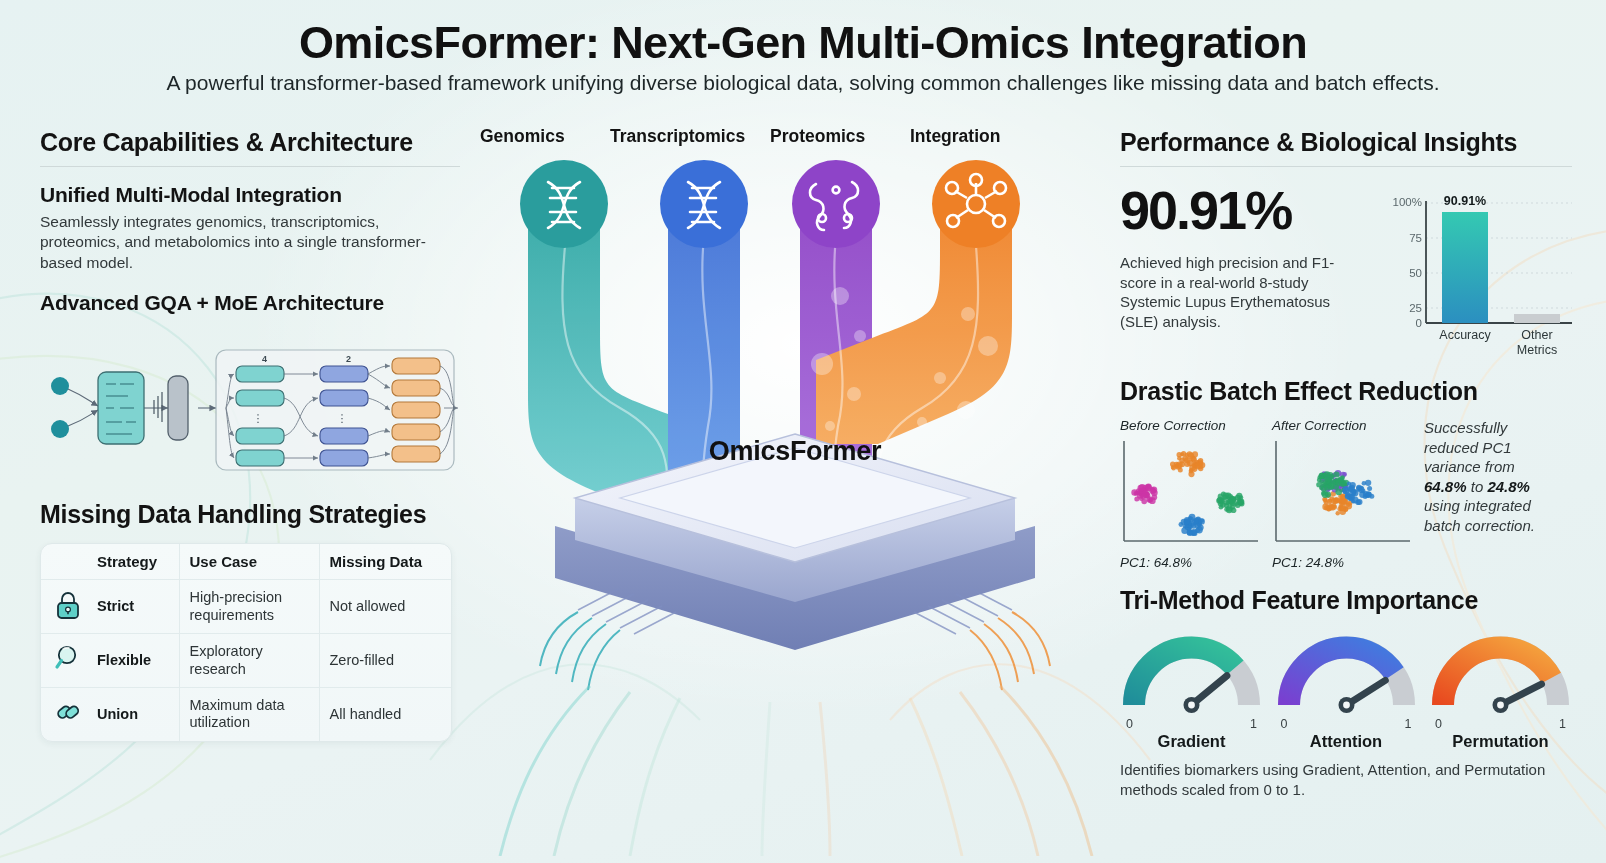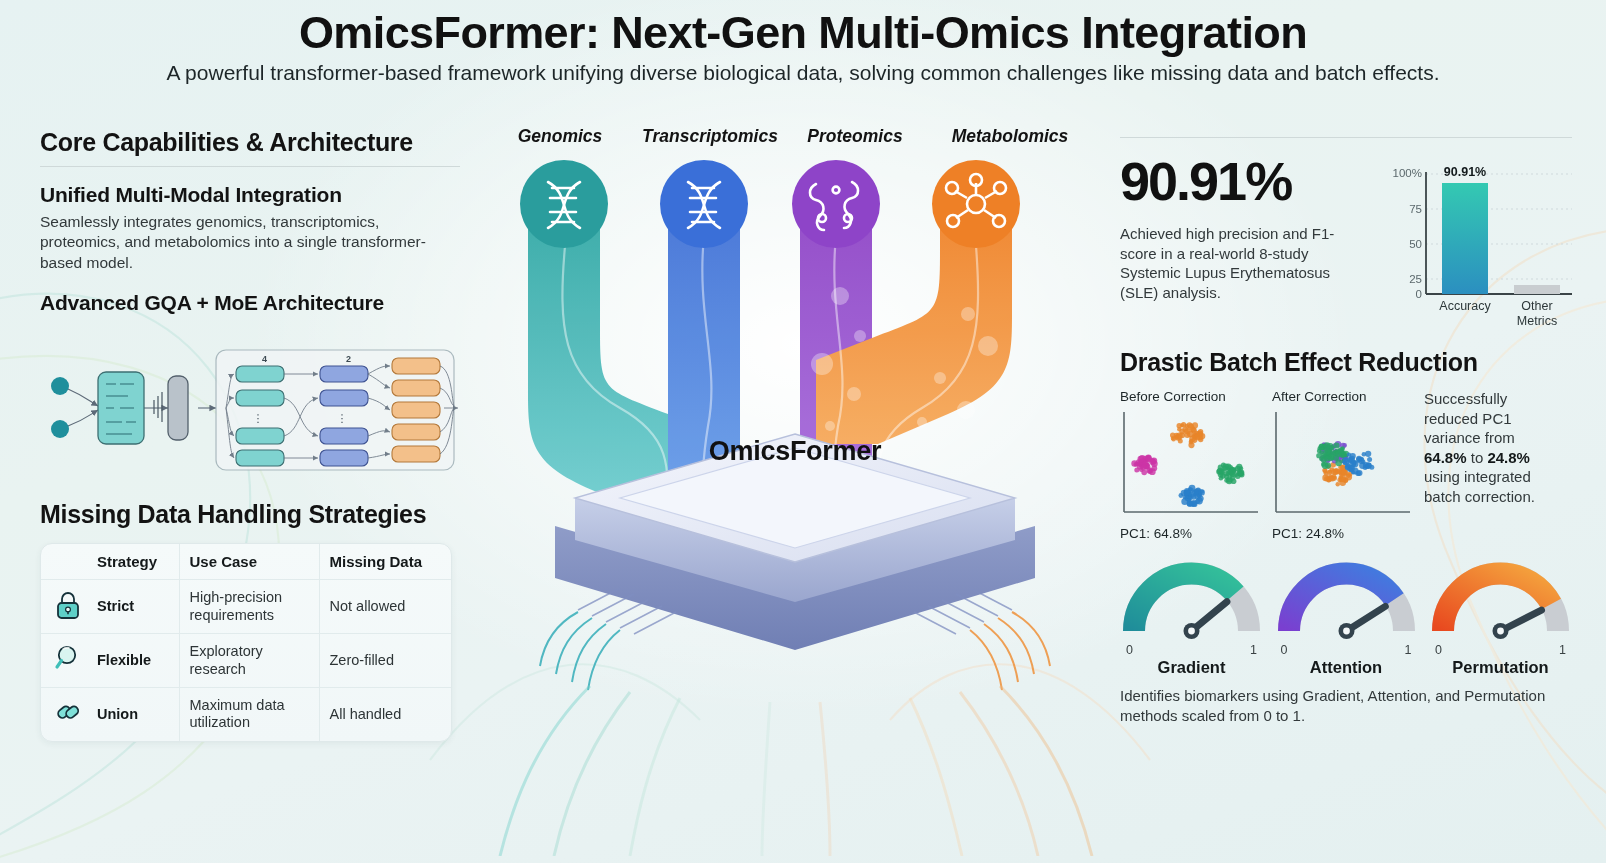--- a/index.html
+++ b/index.html
@@ -13,21 +13,21 @@
     width: 1606px; height: 863px;
     background:
       radial-gradient(ellipse 900px 600px at 50% 40%, #ffffff 0%, rgba(255,255,255,0.0) 62%),
       linear-gradient(160deg, #e6f2f2 0%, #e9f3f1 35%, #eaf3f3 60%, #e4f0f0 100%);
     color: #111;
   }
   
   .swoosh { position: absolute; pointer-events: none; }
 
   
-  .hdr { position: absolute; left: 0; top: 8px; width: 100%; text-align: center; }
+  .hdr { position: absolute; left: 0; top: 18px; width: 100%; text-align: center; }
   .hdr h1 {
     font-size: 45px; font-weight: 700; letter-spacing: -0.6px;
     color: #111; line-height: 1.1;
   }
   .hdr p {
     margin-top: 3px; font-size: 21px; color: #1d2628; font-weight: 400;
   }
 
   
   .col-left  { position: absolute; left: 40px;  top: 128px; width: 420px; }
@@ -63,39 +63,39 @@
   .vline { border-left: 1px solid #e1ebec; }
 
   
   .acc-row { display: flex; align-items: flex-start; gap: 20px; }
   .acc-left { width: 245px; }
   .acc-big { font-size: 54px; font-weight: 700; letter-spacing: -2px; color: #111; line-height: 1.0; }
   .acc-sub { font-size: 28px; font-weight: 700; color: #111; letter-spacing: -0.5px; margin-top: 1px; }
   .acc-desc { font-size: 15px; line-height: 1.3; color: #32393b; margin-top: 16px; }
 
   
-  .batch-row { display: flex; gap: 12px; margin-top: 12px; align-items: flex-start; }
+  .batch-row { display: flex; gap: 12px; margin-top: 12px; align-items: flex-start; font-style: italic; }
   .mini-cap { font-size: 13.5px; color: #1d2628; margin-bottom: 4px; }
   .pc-lab { font-size: 13.5px; color: #1d2628; margin-top: 4px; }
   .batch-text { font-size: 15px; line-height: 1.3; color: #32393b; width: 135px; }
   .batch-text b { font-weight: 700; color: #14191a; }
 
   
   .gauges { display: flex; justify-content: space-between; margin-top: 14px; width: 452px; }
   .gauge { width: 143px; text-align: center; }
   .g-ticks { position: relative; height: 14px; font-size: 12.5px; color: #3a4244; }
   .g-ticks .l { position: absolute; left: 6px; }
   .g-ticks .r { position: absolute; right: 6px; }
   .g-name { font-size: 16.5px; font-weight: 700; color: #14191a; margin-top: 1px; }
   .gauge-foot { font-size: 15px; line-height: 1.3; color: #32393b; margin-top: 9px; }
 
   
   .center { position: absolute; left: 470px; top: 126px; width: 650px; height: 730px; }
   .omics-labels { position: absolute; top: 0; left: 0; width: 650px; height: 26px; }
-  .om-lab { position: absolute; font-size: 17.5px; font-weight: 700; color: #131313; text-align: center; white-space: nowrap; font-style: italic; }
+  .om-lab { position: absolute; font-size: 17.5px; font-weight: 700; color: #131313; white-space: nowrap; }
   .chip-label {
     position: absolute; left: 0; top: 310px; width: 650px; text-align: center;
     font-size: 27px; font-weight: 700; color: #111; letter-spacing: -0.3px; z-index: 6;
   }
 </style>
 </head>
 <body>
 
 <div id="poster">
 
@@ -252,21 +252,21 @@
         </tbody>
       </table>
     </div>
   </div>
 
   <div class="center">
     <div class="omics-labels">
       <div class="om-lab" style="left:10px;  width:160px;">Genomics</div>
       <div class="om-lab" style="left:140px; width:200px;">Transcriptomics</div>
       <div class="om-lab" style="left:300px; width:170px;">Proteomics</div>
-      <div class="om-lab" style="left:440px; width:200px;">Metabolomics</div>
+      <div class="om-lab" style="left:440px; width:200px;">Integration</div>
     </div>
 
     <svg width="650" height="730" style="position:absolute;left:0;top:0">
       <defs>
         <linearGradient id="gT" x1="0" y1="0" x2="0" y2="1">
           <stop offset="0%" stop-color="#2fa6a3"></stop>
             <stop offset="100%" stop-color="#71cfd1"></stop>
         </linearGradient>
         <linearGradient id="gB" x1="0" y1="0" x2="0" y2="1">
           <stop offset="0%" stop-color="#3f6fd6"></stop>
@@ -396,20 +396,21 @@
             <circle cx="530" cy="62" r="6"></circle>
         </g>
       </g>
     </svg>
 
     <div class="chip-label">OmicsFormer</div>
   </div>
 
   <div class="col-right">
 
+    <div class="sec-title">Performance &amp; Biological Insights</div>
     <div class="sec-rule"></div>
 
     <div class="acc-row">
       <div class="acc-left">
         <div class="acc-big">90.91%</div>
         <div class="acc-desc">Achieved high precision and F1-score in a real-world 8-study Systemic Lupus Erythematosus (SLE) analysis.</div>
       </div>
 
       <svg width="196" height="180">
         <defs>
@@ -776,20 +777,21 @@
             </g>
         </svg>
         <div class="pc-lab">PC1: 24.8%</div>
       </div>
 
       <div class="batch-text">
         <span>Successfully reduced PC1 variance from </span><b>64.8%</b><span> to </span><b>24.8%</b><span> using integrated batch correction.</span>
       </div>
     </div>
 
+    <div class="sec-title" style="margin-top:16px">Tri-Method Feature Importance</div>
 
     <div class="gauges">
       <div class="gauge">
         <svg width="143" height="84" viewBox="0 0 143 84">
           <defs>
               <linearGradient id="gg0" x1="0" y1="1" x2="1" y2="0">
             <stop offset="0%" stop-color="#1f8d9a"></stop>
                 <stop offset="100%" stop-color="#35c39a"></stop>
           </linearGradient>
             </defs>

